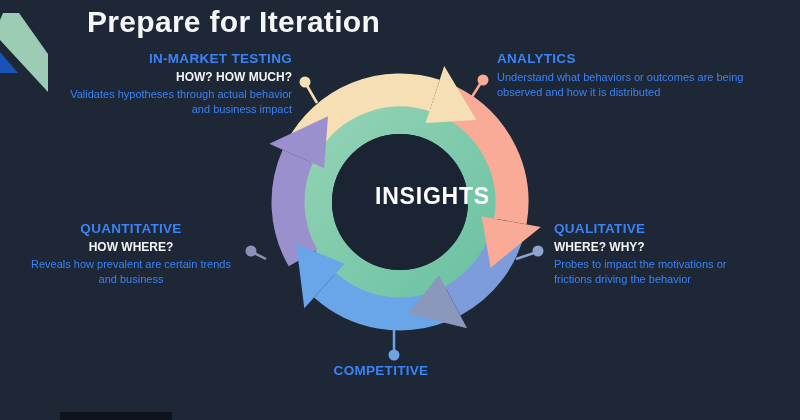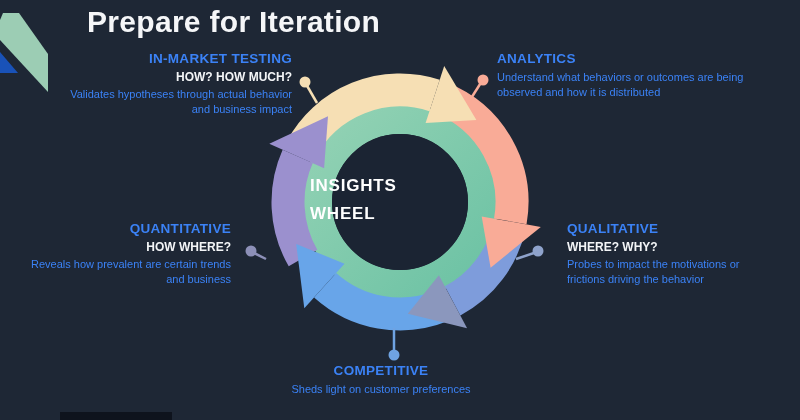--- a/index.html
+++ b/index.html
@@ -9,39 +9,39 @@
     font-family:"Liberation Sans", sans-serif;
     -webkit-font-smoothing:antialiased;
   }
   .layer{position:absolute;inset:0;width:800px;height:420px;}
   .slide-title{
     position:absolute;left:87px;top:5px;
     font-size:30px;font-weight:800;letter-spacing:.3px;
     color:#f5f6f8;
   }
   .center-label{
-    position:absolute;left:310px;top:172px;width:180px;
-    text-align:left;color:#ffffff;font-weight:700;
-    font-size:17px;line-height:28px;letter-spacing:.8px;
+    position:absolute;left:310px;top:182px;width:180px;
+    text-align:right;color:#ffffff;font-weight:700;
+    font-size:23px;line-height:28px;letter-spacing:.8px;
   }
   .section{position:absolute;}
   .section .heading{
     font-size:13.5px;font-weight:700;letter-spacing:.3px;
     color:#3b82f6;margin-bottom:4px;
   }
   .section .question{
     font-size:12px;font-weight:700;color:#f3f5f7;margin-bottom:3px;
   }
   .section .desc{
     font-size:11px;color:#3b82f6;line-height:15px;font-weight:400;
   }
   .sec-in-market{left:58px;top:51px;width:234px;text-align:right;}
   .sec-analytics{left:497px;top:51px;width:252px;text-align:left;}
-  .sec-quantitative{left:19px;top:221px;width:212px;text-align:right;}
-  .sec-qualitative{left:567px;top:221px;width:205px;text-align:left;}
+  .sec-quantitative{left:25px;top:221px;width:212px;text-align:center;}
+  .sec-qualitative{left:554px;top:221px;width:205px;text-align:left;}
   .sec-competitive{left:270px;top:363px;width:222px;text-align:center;}
   .bottom-bar{
     position:absolute;left:60px;top:412px;width:112px;height:8px;
     background:#0c1019;opacity:.85;
   }
 </style>
 </head>
 <body>
 
 <svg class="layer" viewBox="0 0 800 420">
@@ -91,21 +91,20 @@
   <g>
     <line x1="394" y1="328" x2="394" y2="351" stroke-width="2.5" stroke="#6fa3e2"></line>
     <circle cx="394" cy="355" r="5.5" fill="#6fa3e2"></circle>
   </g>
 </svg>
 
 <div class="slide-title">Prepare for Iteration</div>
 
 <div class="center-label">
   <div>INSIGHTS</div>
-  <div>WHEEL</div>
 </div>
 
 <div class="section sec-in-market">
   <div class="heading">IN-MARKET TESTING</div>
   <div class="question">HOW? HOW MUCH?</div>
   <div class="desc">Validates hypotheses through actual behavior and business impact</div>
 </div>
 
 <div class="section sec-analytics">
   <div class="heading">ANALYTICS</div>
@@ -119,16 +118,15 @@
 </div>
 
 <div class="section sec-qualitative">
   <div class="heading">QUALITATIVE</div>
   <div class="question">WHERE? WHY?</div>
   <div class="desc">Probes to impact the motivations or frictions driving the behavior</div>
 </div>
 
 <div class="section sec-competitive">
   <div class="heading">COMPETITIVE</div>
-  <div class="desc">Sheds light on customer preferences</div>
 </div>
 
 <div class="bottom-bar"></div>
 
 </body></html>

